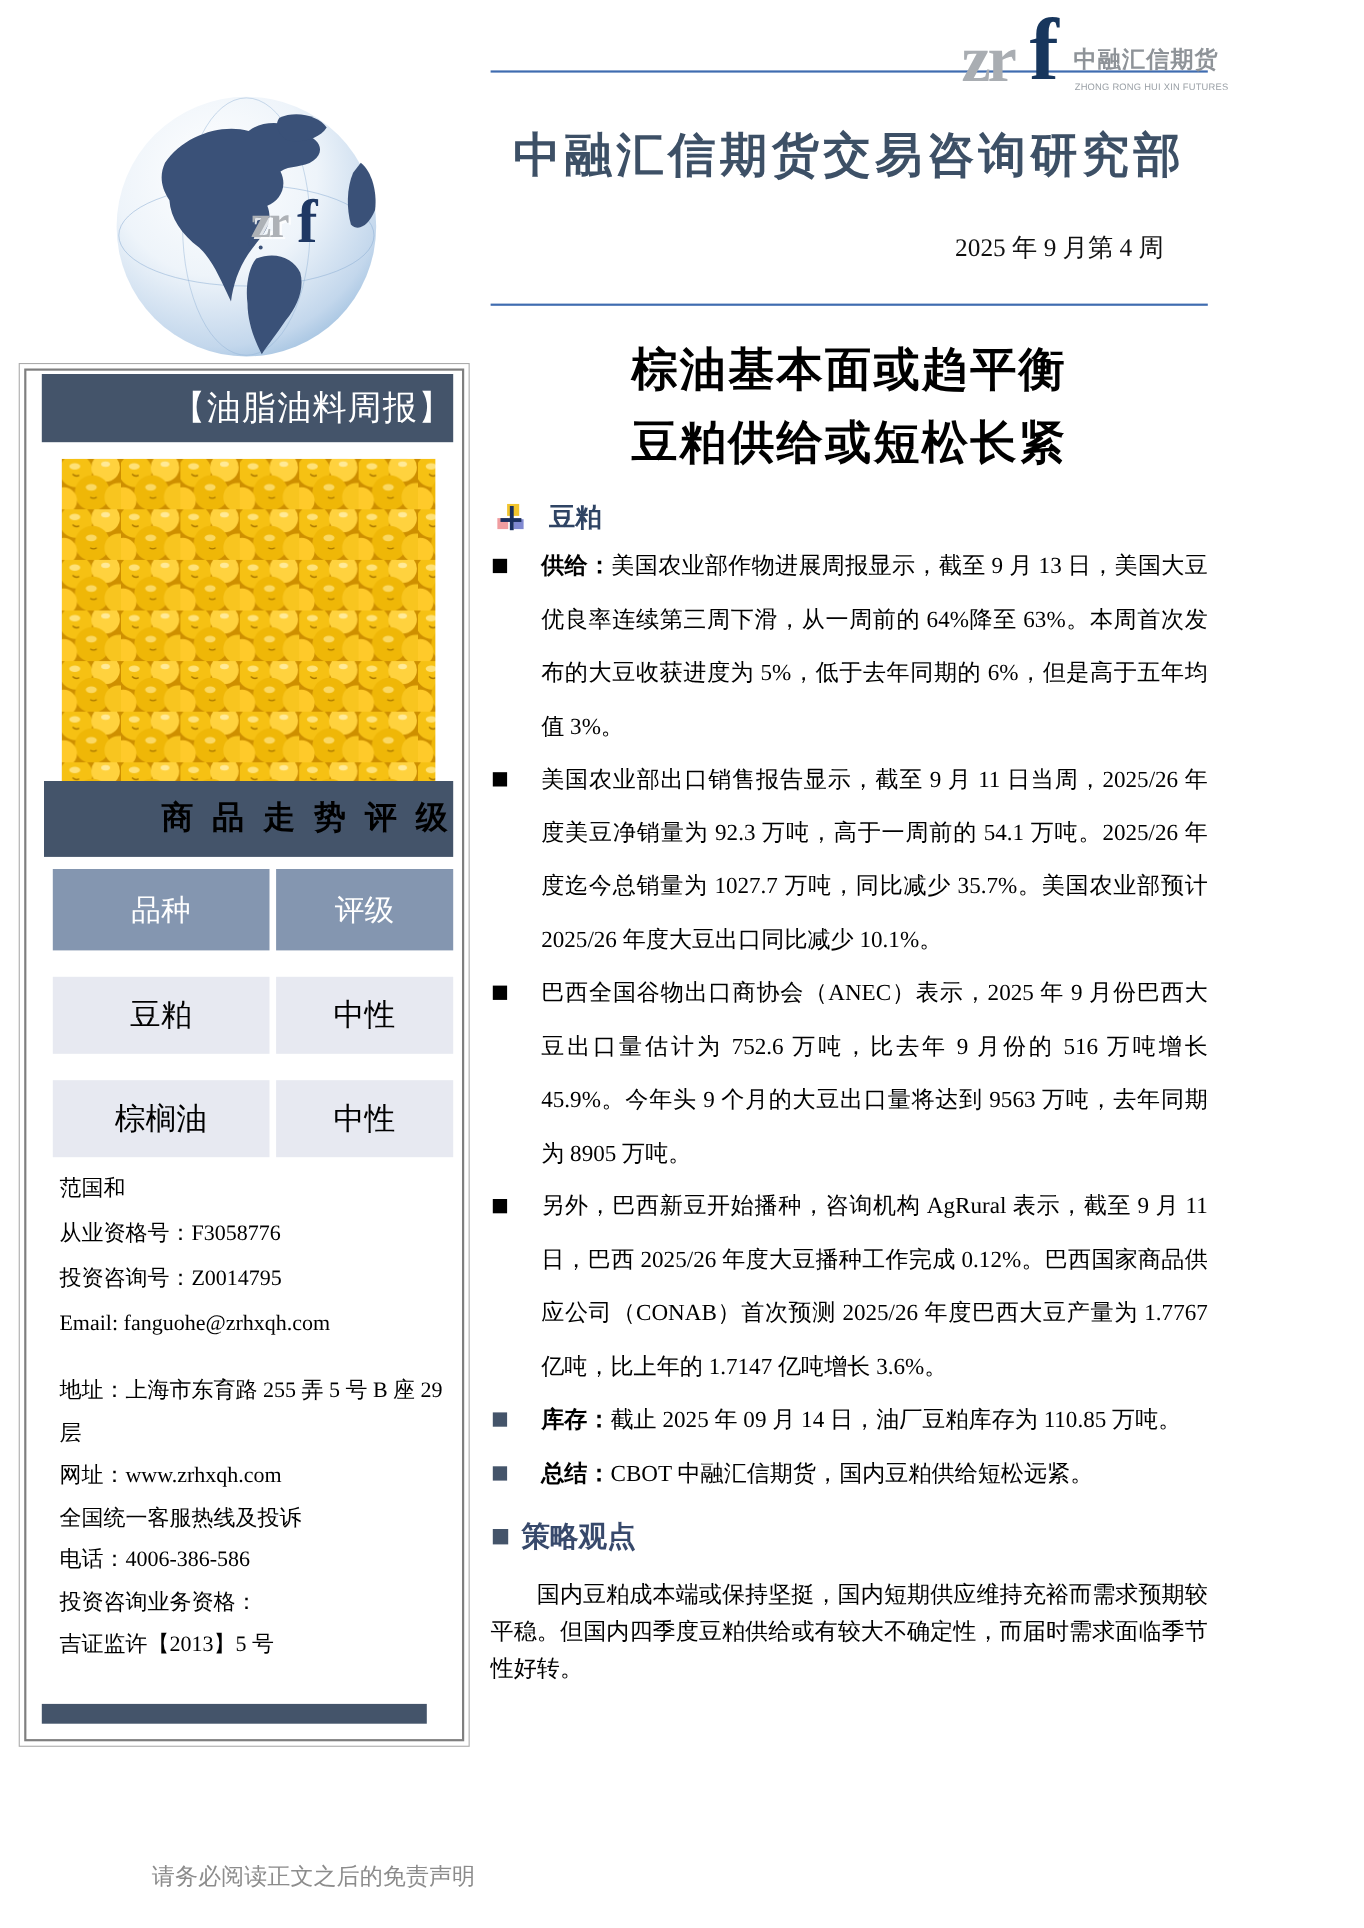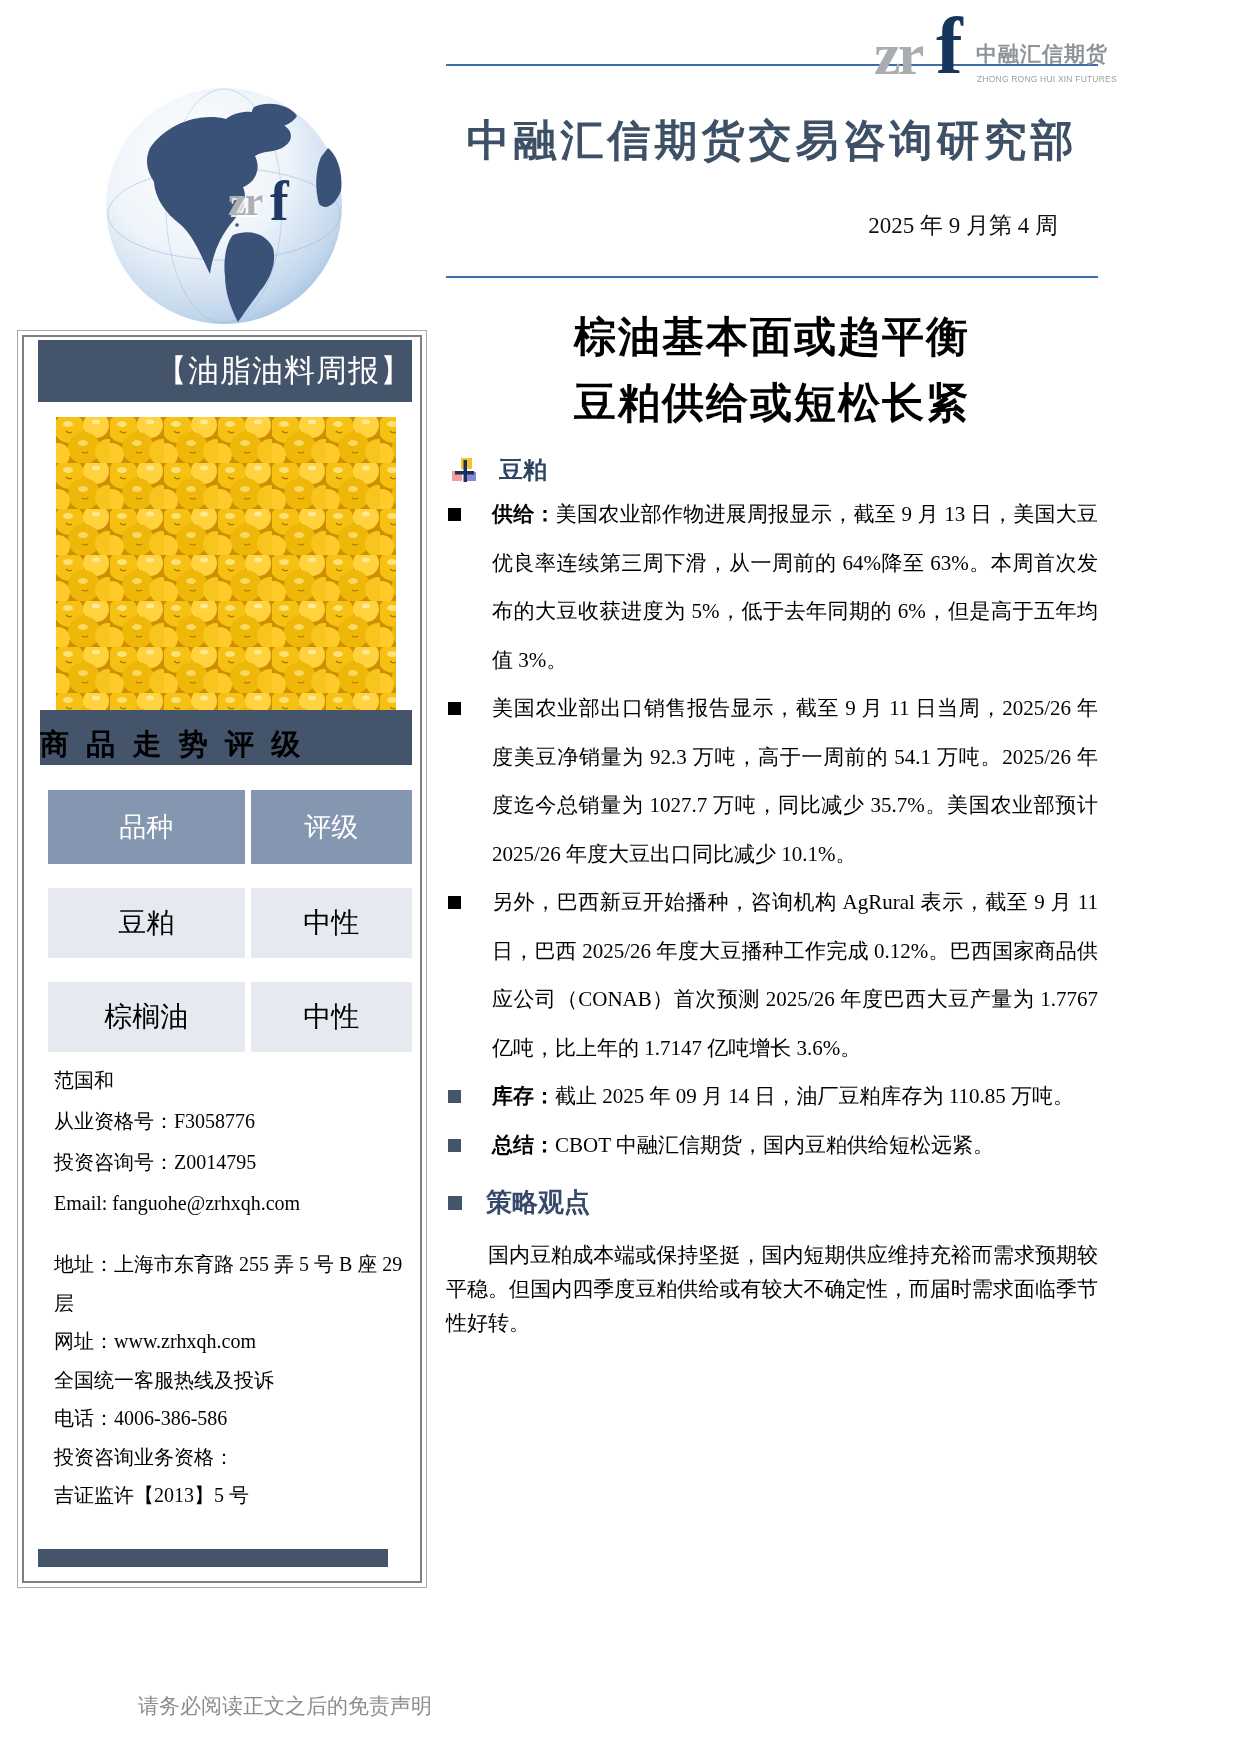--- a/index.html
+++ b/index.html
@@ -27,33 +27,33 @@
   .report-title{margin:26px 0 0;text-align:center;font-size:42px;line-height:66px;color:#000;
                 font-weight:bold;letter-spacing:2px;}
   .sec-head{display:flex;align-items:center;gap:22px;margin:18px 0 0 6px;}
   .sec-head .txt{font-size:24px;font-weight:bold;color:#2F4464;}
   .plus-icon{width:25px;height:25px;flex:0 0 25px;}
   ul.points{list-style:none;margin:4px 0 0;padding:0;}
   ul.points li{position:relative;padding-left:46px;font-size:21px;line-height:48.5px;text-align:justify;color:#000;}
   ul.points .marker{position:absolute;left:2px;top:18px;width:13px;height:13px;background:#000;}
   ul.points li.navy .marker{background:#44546A;}
   ul.points .lead{font-weight:bold;}
-  .strategy-head{display:flex;align-items:center;gap:24px;margin:16px 0 0 2px;}
+  .strategy-head{display:flex;align-items:center;gap:12px;margin:16px 0 0 2px;}
   .strategy-head .sq{width:14px;height:14px;background:#44546A;flex:0 0 14px;}
   .strategy-head .txt{font-size:26px;font-weight:bold;color:#37496B;}
   .strategy-para{margin:18px 0 0;font-size:21px;line-height:34px;text-align:justify;text-indent:2em;color:#000;}
 
   
   .sidebar{position:absolute;left:22px;top:335px;width:400px;height:1248px;box-sizing:border-box;
            background:#fff;border:2px solid #7F7F7F;outline:1px solid #ABABAB;outline-offset:4px;}
   .tag-bar{position:absolute;left:14px;right:8px;top:3px;height:62px;background:#44546A;color:#fff;
            font-size:31px;text-align:right;line-height:62px;letter-spacing:1px;}
   .soy{position:absolute;left:32px;top:80px;width:340px;height:293px;}
-  .rating-bar{position:absolute;left:16px;right:8px;top:373px;height:55px;background:#44546A;color:#000;
-              font-weight:bold;font-size:29px;letter-spacing:5px;text-align:left;line-height:69px;}
+  .rating-bar{position:absolute;left:16px;right:8px;top:373px;height:69px;background:#44546A;color:#000;
+              font-weight:bold;font-size:29px;letter-spacing:5px;text-align:right;line-height:69px;}
   .rating-table{position:absolute;left:24px;right:8px;top:453px;display:grid;grid-template-columns:54% 1fr;gap:24px 6px;}
   .cell{display:flex;align-items:center;justify-content:center;}
   .cell.head{background:#8496B0;color:#fff;height:74px;font-size:27px;}
   .cell.data{background:#E7E9F1;color:#000;height:70px;font-size:28px;}
   .contact1{position:absolute;left:30px;top:723px;font-size:20px;line-height:41px;color:#000;}
   .contact2{position:absolute;left:30px;top:908px;font-size:20px;line-height:38.5px;color:#000;}
   .bottom-bar{position:absolute;left:14px;right:32px;bottom:14px;height:18px;background:#44546A;}
 
   .footer-note{position:absolute;left:120px;top:1692px;width:330px;text-align:center;font-size:21px;color:#8C8C8C;}
 </style>
@@ -179,21 +179,21 @@
         <li>
           <span class="marker"></span>
           <span class="lead">供给：</span><span>美国农业部作物进展周报显示，截至 9 月 13 日，美国大豆优良率连续第三周下滑，从一周前的 64%降至 63%。本周首次发布的大豆收获进度为 5%，低于去年同期的 6%，但是高于五年均值 3%。</span>
         </li>
         <li>
           <span class="marker"></span>
           <span class="lead"></span><span>美国农业部出口销售报告显示，截至 9 月 11 日当周，2025/26 年度美豆净销量为 92.3 万吨，高于一周前的 54.1 万吨。2025/26 年度迄今总销量为 1027.7 万吨，同比减少 35.7%。美国农业部预计 2025/26 年度大豆出口同比减少 10.1%。</span>
         </li>
         <li>
           <span class="marker"></span>
-          <span class="lead"></span>
+          <span class="lead"></span><span>巴西全国谷物出口商协会（ANEC）表示，2025 年 9 月份巴西大豆出口量估计为 752.6 万吨，比去年 9 月份的 516 万吨增长 45.9%。今年头 9 个月的大豆出口量将达到 9563 万吨，去年同期为 8905 万吨。</span>
         </li>
         <li>
           <span class="marker"></span>
           <span class="lead"></span><span>另外，巴西新豆开始播种，咨询机构 AgRural 表示，截至 9 月 11 日，巴西 2025/26 年度大豆播种工作完成 0.12%。巴西国家商品供应公司（CONAB）首次预测 2025/26 年度巴西大豆产量为 1.7767 亿吨，比上年的 1.7147 亿吨增长 3.6%。</span>
         </li>
         <li class="navy">
           <span class="marker"></span>
           <span class="lead">库存：</span><span>截止 2025 年 09 月 14 日，油厂豆粕库存为 110.85 万吨。</span>
         </li>
         <li class="navy">

